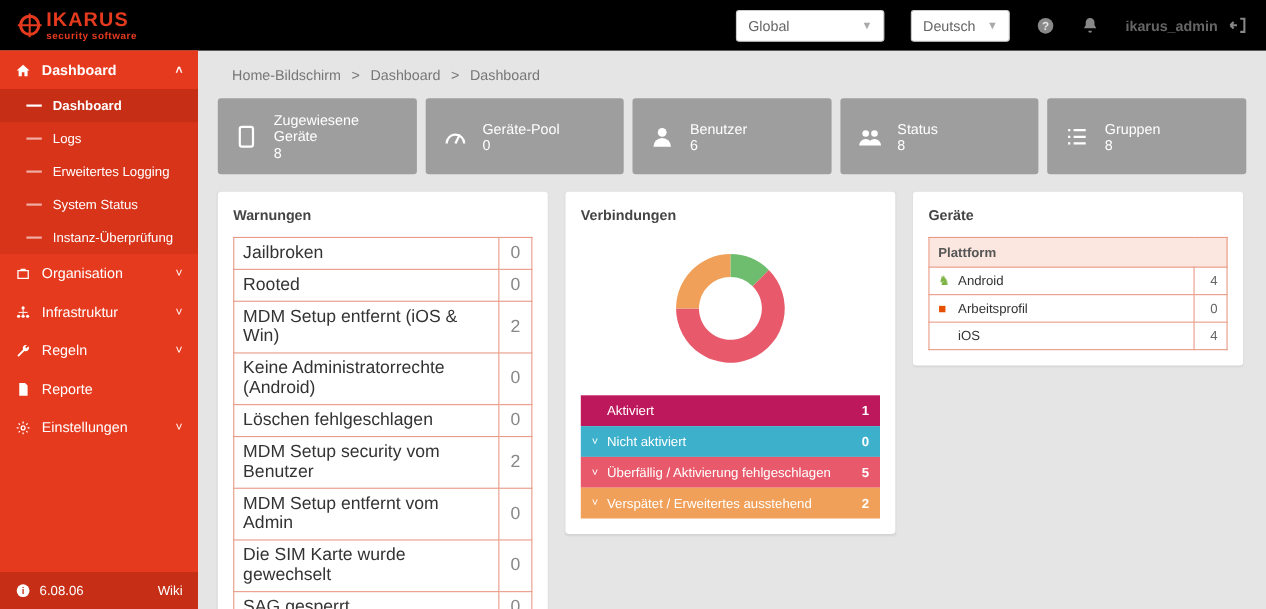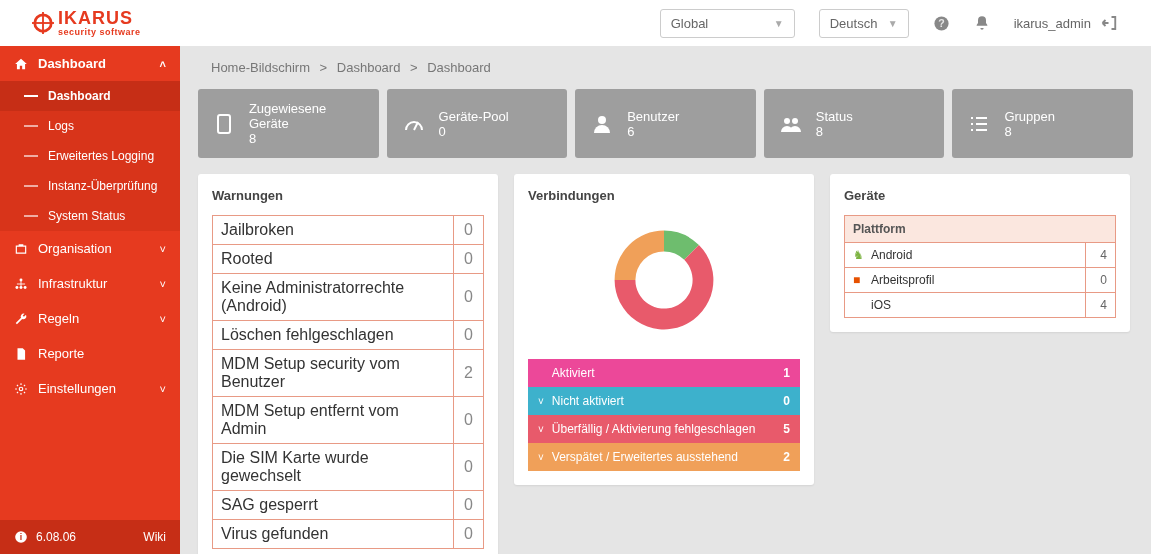--- a/index.html
+++ b/index.html
@@ -1,31 +1,31 @@
 <!DOCTYPE html>
 <html><head>
 <meta charset="utf-8">
 <style>
 * { margin: 0; padding: 0; box-sizing: border-box; }
 body { font-family: Arial, sans-serif; font-size: 13px; background: #e5e5e5; color: #333; width: 1151px; height: 554px; overflow: hidden; }
 
 
-.header { height: 46px; background: #ffffff; display: flex; align-items: center; padding: 0 32px; }
+.header { height: 46px; background: #000000; display: flex; align-items: center; padding: 0 16px; }
 .logo { display: flex; align-items: center; color: #e63a1f; }
 .logo-icon { width: 22px; height: 22px; margin-right: 4px; }
 .logo-text { font-weight: bold; }
 .logo-main { font-size: 18px; letter-spacing: 1px; line-height: 1; display: block; }
 .logo-sub { font-size: 9px; letter-spacing: 0.5px; display: block; }
 .header-right { margin-left: auto; display: flex; align-items: center; gap: 24px; }
 .dropdown { background: #fff; border: 1px solid #ccc; border-radius: 3px; display: flex; align-items: center; padding: 6px 10px; cursor: pointer; font-size: 13px; color: #666; }
 .dropdown.global { width: 135px; }
 .dropdown.lang { width: 90px; }
 .dropdown .chev { margin-left: auto; color: #aaa; font-size: 10px; }
 .hdr-icon { color: #888; font-size: 16px; cursor: pointer; }
-.user-block { display: flex; align-items: center; gap: 10px; color: #666; font-weight: normal; }
+.user-block { display: flex; align-items: center; gap: 10px; color: #666; font-weight: bold; }
 .logout { color: #888; }
 
 
 .layout { display: flex; height: calc(100% - 46px); }
 
 
 .sidebar { width: 180px; background: #e63a1f; color: #fff; display: flex; flex-direction: column; }
 .nav-item { display: flex; align-items: center; padding: 10px 14px; cursor: pointer; font-size: 13px; gap: 10px; }
 .nav-item .chev { margin-left: auto; font-size: 11px; }
 .nav-item.active-group { background: #e63a1f; font-weight: bold; }
@@ -66,21 +66,21 @@
 .warn-table { border: 1px solid #e67354; border-collapse: collapse; width: 100%; font-size: 16px; }
 .warn-table td { border: 1px solid #e89a85; padding: 5px 8px; }
 .warn-table td.count { text-align: center; width: 30px; color: #888; }
 .warn-table tr { cursor: pointer; }
 
 
 .donut { display: block; margin: 0 auto 14px auto; }
 .conn-row { padding: 7px 10px; color: #fff; font-size: 12px; display: flex; align-items: center; gap: 8px; cursor: pointer; }
 .conn-row .cnt { margin-left: auto; font-weight: bold; }
 .conn-row .ch { font-size: 10px; }
-.conn-green { background: #ec4899; }
+.conn-green { background: #be185d; }
 .conn-blue { background: #3db1cc; }
 .conn-red { background: #e85a6b; }
 .conn-orange { background: #f0a059; }
 
 
 .dev-table { width: 100%; border-collapse: collapse; font-size: 12px; }
 .dev-table th { background: #fbe7df; border: 1px solid #e89a85; padding: 6px 8px; text-align: left; font-weight: bold; color: #555; }
 .dev-table td { border: 1px solid #e89a85; padding: 5px 8px; }
 .dev-table td.count { text-align: right; width: 30px; color: #666; }
 .dev-table tr { cursor: pointer; }
@@ -156,25 +156,25 @@
         <div class="sub-item">
           <span class="dash"></span>
           <span>Logs</span>
         </div>
         <div class="sub-item">
           <span class="dash"></span>
           <span>Erweitertes Logging</span>
         </div>
         <div class="sub-item">
           <span class="dash"></span>
-          <span>Instanz-Überprüfung</span>
+          <span>System Status</span>
         </div>
         <div class="sub-item">
           <span class="dash"></span>
-          <span>System Status</span>
+          <span>Instanz-Überprüfung</span>
         </div>
       </div>
     <div id="nav-groups">
         <div class="nav-item">
           <svg width="14" height="14" viewBox="0 0 24 24">
             <path d="M4 7h16v12H4z M9 7V5h6v2" fill="none" stroke="#fff" stroke-width="2"></path>
           </svg>
           <span>Organisation</span>
           <span class="chev">˅</span>
         </div>
@@ -299,20 +299,24 @@
         <div class="panel-title">Warnungen</div>
         <table class="warn-table">
             <tbody>
               <tr>
                 <td>Jailbroken</td>
                 <td class="count">0</td>
               </tr>
               <tr>
                 <td>Rooted</td>
                 <td class="count">0</td>
+              </tr>
+              <tr>
+                <td>MDM Setup entfernt (iOS &amp; Win)</td>
+                <td class="count">2</td>
               </tr>
               <tr>
                 <td>Keine Administratorrechte (Android)</td>
                 <td class="count">0</td>
               </tr>
               <tr>
                 <td>Löschen fehlgeschlagen</td>
                 <td class="count">0</td>
               </tr>
               <tr>

